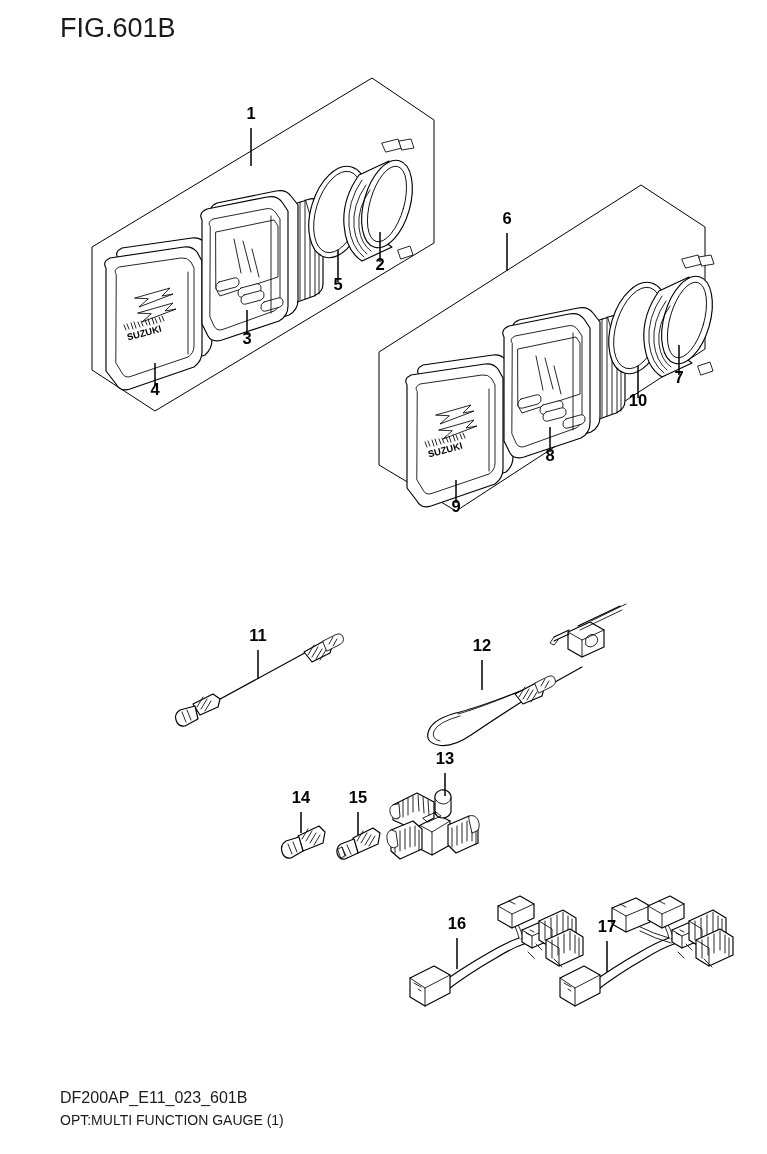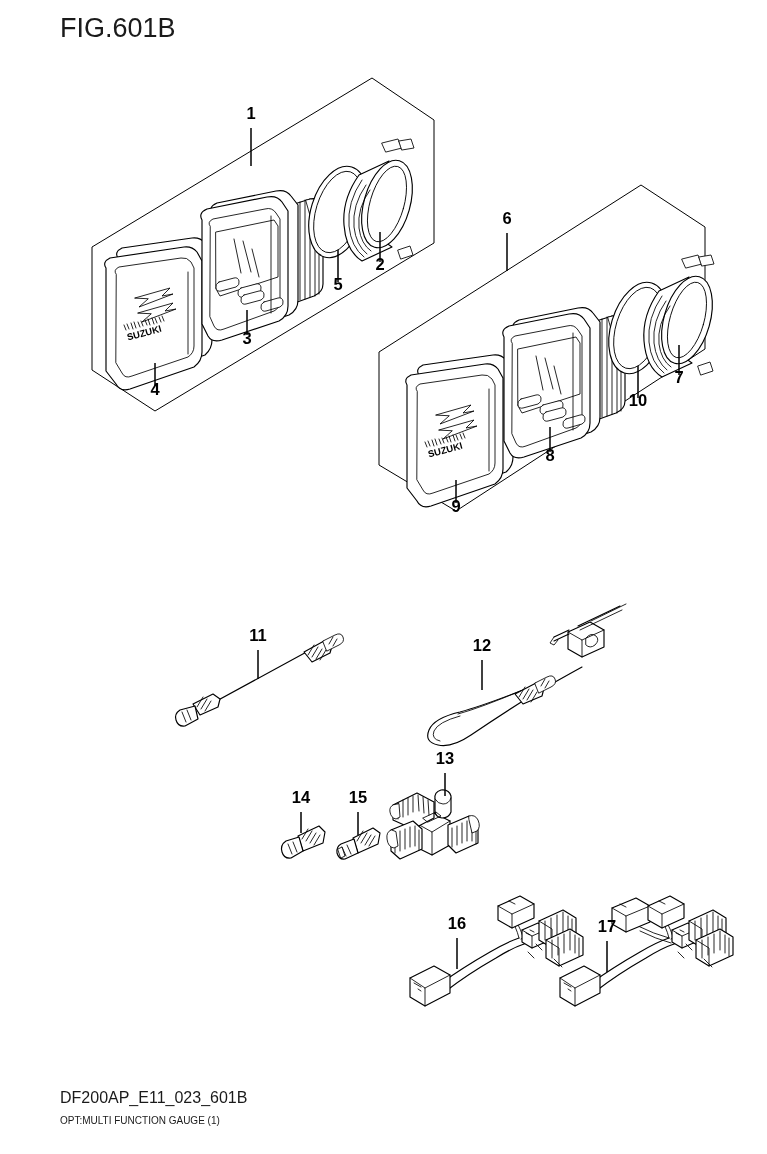--- a/index.html
+++ b/index.html
@@ -13,21 +13,21 @@
     position:absolute;left:18px;top:13px;
     font-size:27px;font-weight:400;letter-spacing:0px;color:#1a1a1a;
   }
   .footer{
     position:absolute;left:18px;top:1087px;
     font-size:16px;line-height:21px;color:#1a1a1a;
     white-space:pre;
   }
   .footer-2{
     position:absolute;left:18px;top:1110px;
-    font-size:10px;line-height:21px;color:#1a1a1a;
+    font-size:14px;line-height:21px;color:#1a1a1a;
   }
   .corner-mark{
     position:absolute;left:741px;top:1122px;
     font-size:19px;color:#be185d;letter-spacing:0.5px;
   }
   svg#art{position:absolute;left:0;top:0;width:767px;height:1154px;}
   svg#art text{
     font-family:"Liberation Sans", sans-serif;
     font-weight:bold;font-size:16.5px;fill:#000;
     text-anchor:middle;

